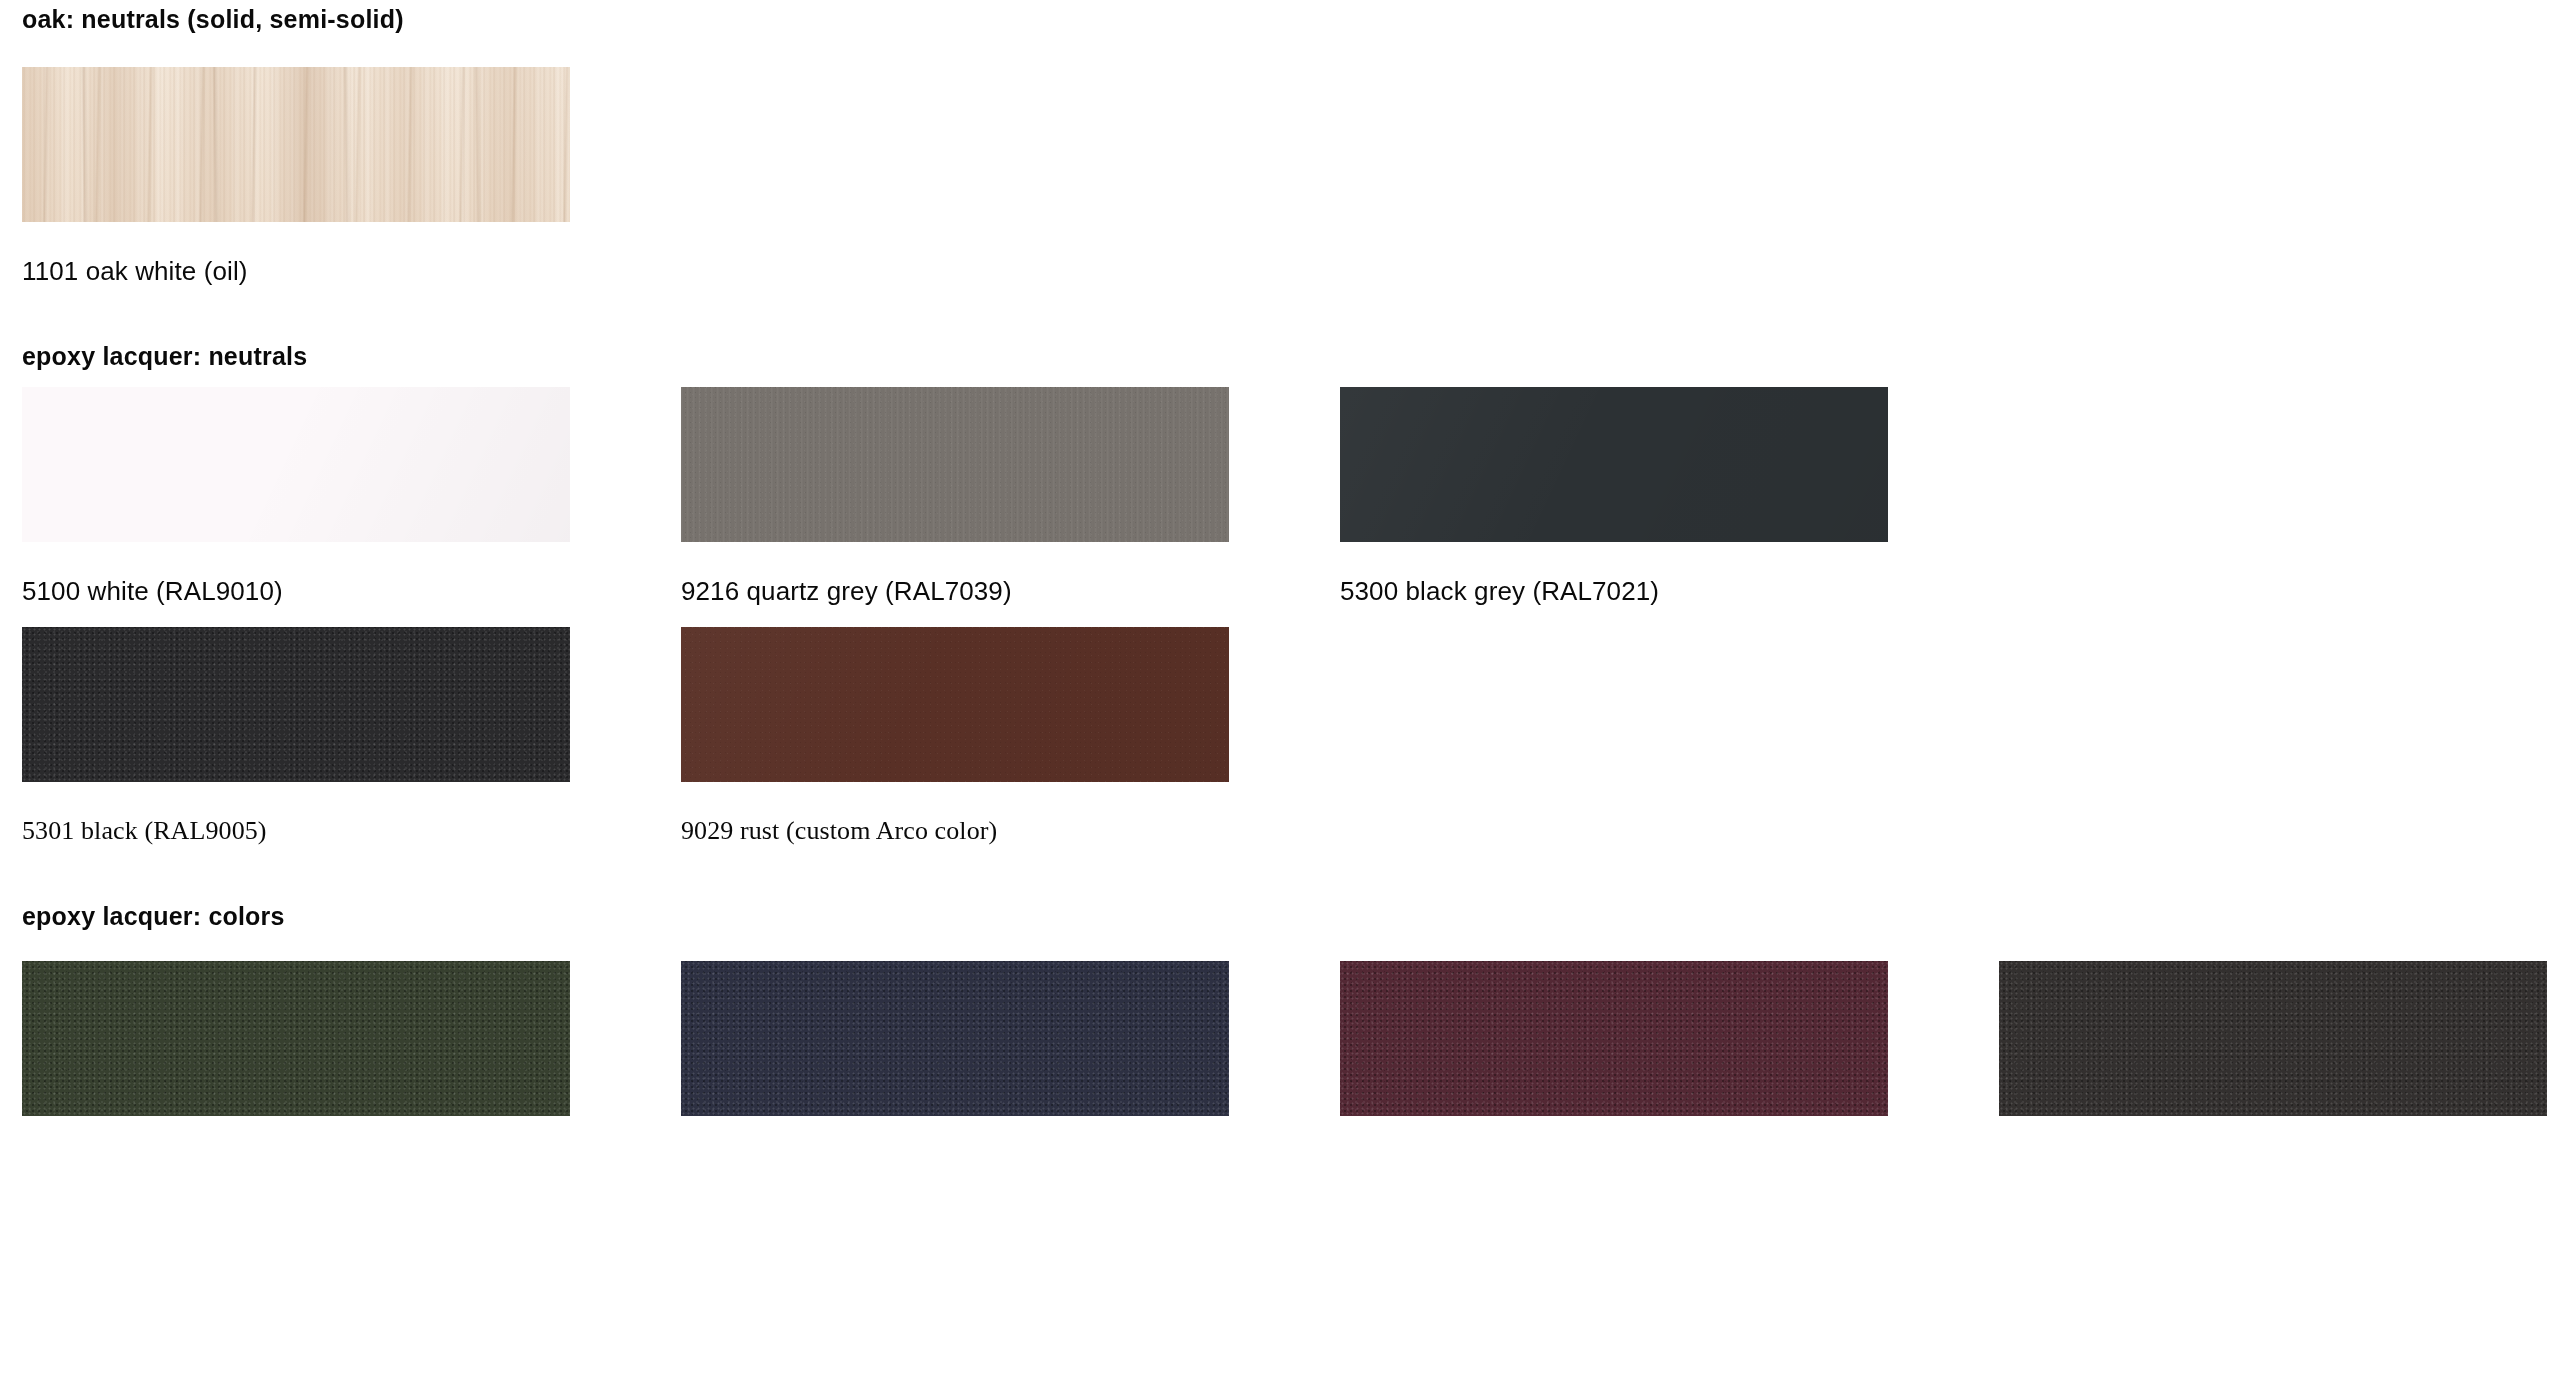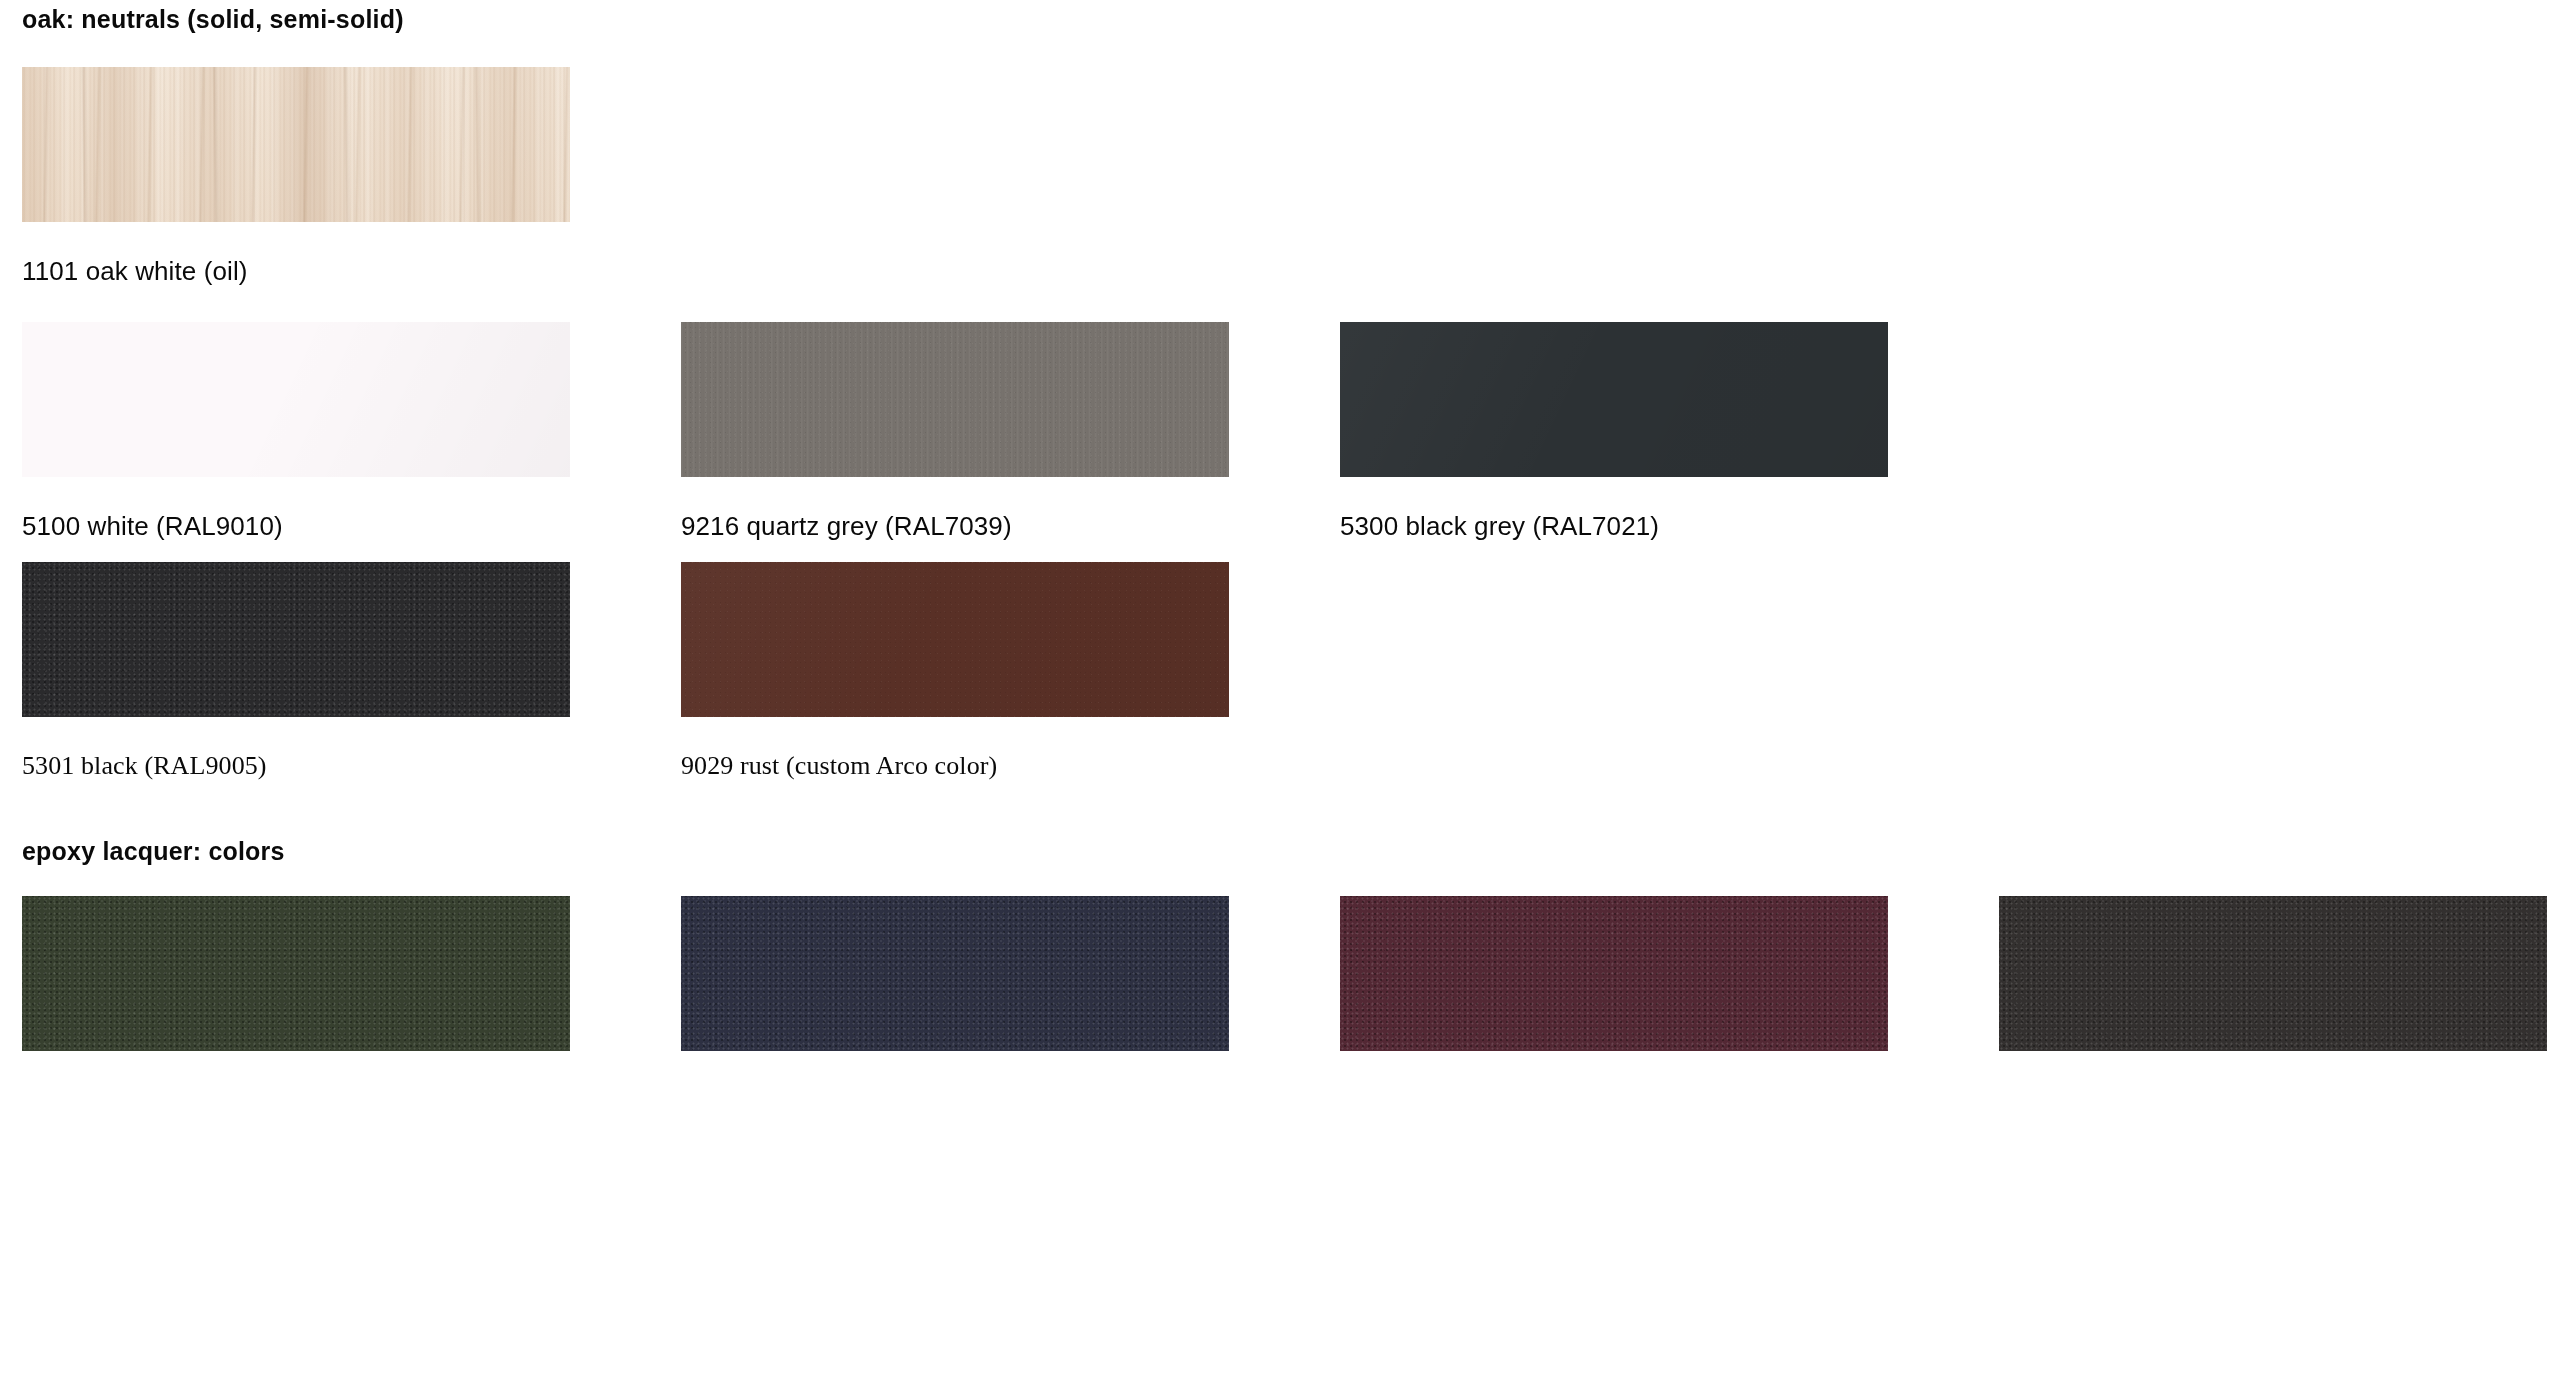--- a/index.html
+++ b/index.html
@@ -38,21 +38,21 @@
   .heading-1 { padding-top: 7px; }
   .heading-2 { padding-top: 60px; }
   .heading-3 { padding-top: 60px; }
 
   
   .swatch-grid {
     display: grid;
     grid-template-columns: repeat(4, 659px);
     column-gap: 0px;
     row-gap: 0px;
-    margin-top: 38px;
+    margin-top: 18px;
   }
   .swatch-grid.wood {
     margin-top: 35px;
   }
   .grid-row-2 { margin-top: 23px; font-family: Liberation Serif, serif; }
   .grid-tight  { margin-top: 32px; }
 
   .swatch-cell {
     width: 540px;
   }
@@ -263,20 +263,21 @@
   <div class="swatch-grid wood">
 
     <div class="swatch-cell">
       <div class="swatch wood-oak-white"></div>
       <div class="swatch-caption">1101 oak white (oil)</div>
     </div>
 
 
   </div>
 
+  <h2 class="section-heading heading-2">epoxy lacquer: neutrals</h2>
 
   <div class="swatch-grid">
 
     <div class="swatch-cell">
       <div class="swatch lacquer speckle speckle-fine sheen" style="background-color:#fcf8fa"></div>
       <div class="swatch-caption">5100 white (RAL9010)</div>
     </div>
 
 
     <div class="swatch-cell">

